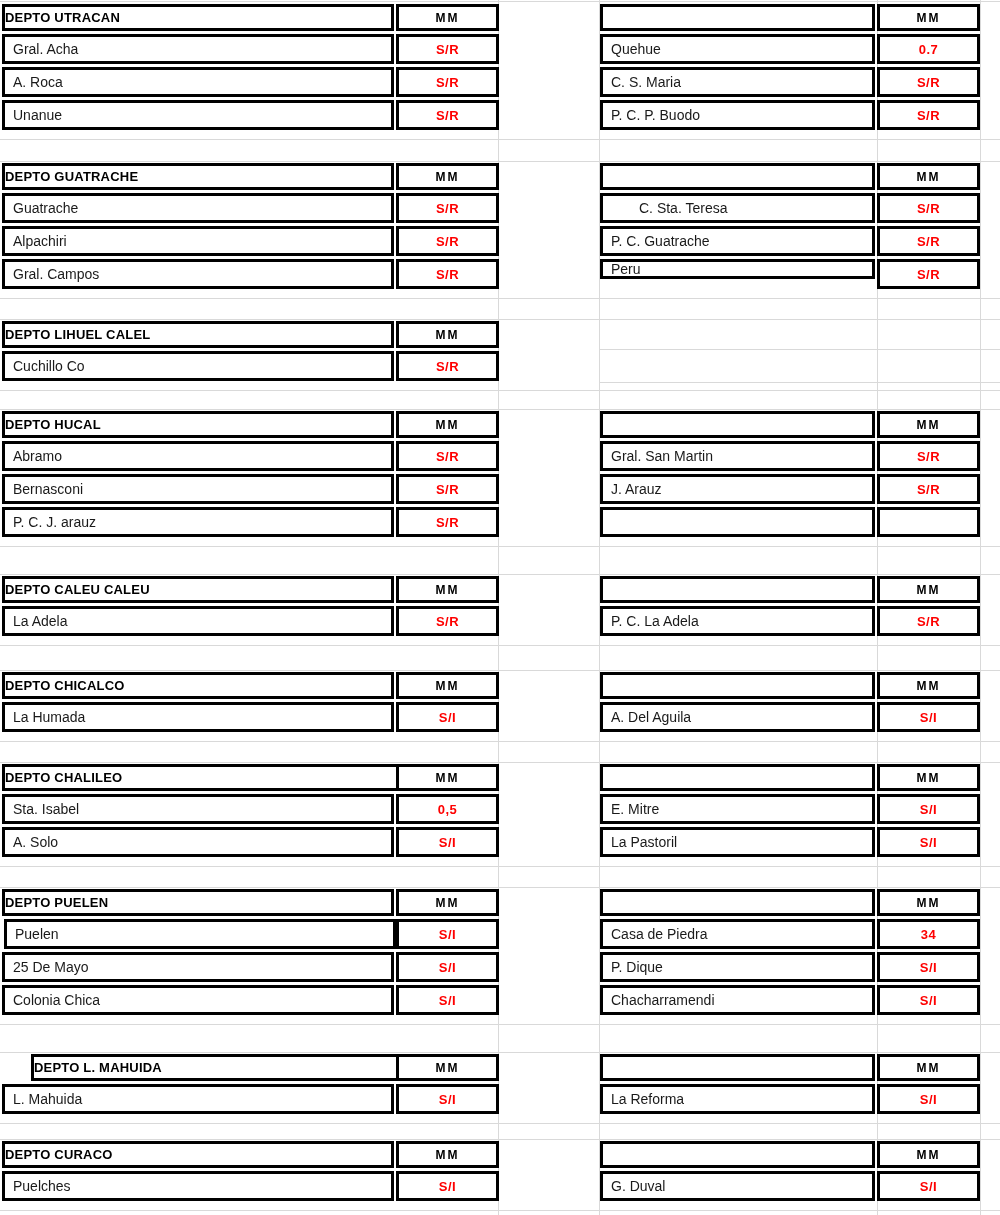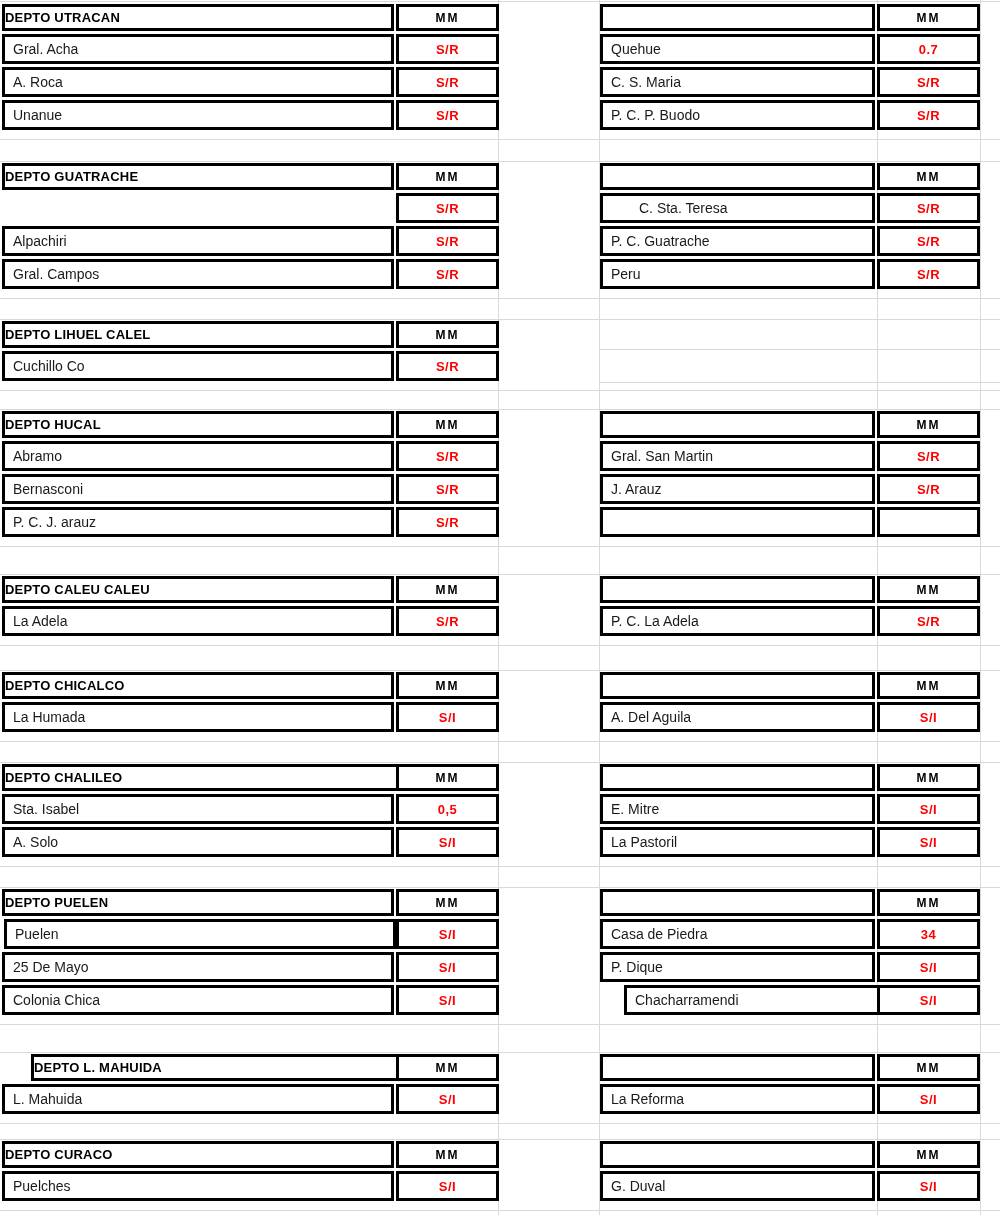--- a/index.html
+++ b/index.html
@@ -81,32 +81,33 @@
     <div class="cell name" style="left: 600px; top: 4px; width: 275px; height: 27px;"></div>
     <div class="cell mmh" style="left: 877px; top: 4px; width: 103px; height: 27px;">MM</div>
     <div class="cell name" style="left: 600px; top: 34px; width: 275px; height: 30px;">Quehue</div>
     <div class="cell value" style="left: 877px; top: 34px; width: 103px; height: 30px;">0.7</div>
     <div class="cell name" style="left: 600px; top: 67px; width: 275px; height: 30px;">C. S. Maria</div>
     <div class="cell value" style="left: 877px; top: 67px; width: 103px; height: 30px;">S/R</div>
     <div class="cell name" style="left: 600px; top: 100px; width: 275px; height: 30px;">P. C. P. Buodo</div>
     <div class="cell value" style="left: 877px; top: 100px; width: 103px; height: 30px;">S/R</div>
     <div class="cell dept" style="left: 2px; top: 163px; width: 392px; height: 27px;">DEPTO GUATRACHE</div>
     <div class="cell mmh" style="left: 396px; top: 163px; width: 103px; height: 27px;">MM</div>
+    <div class="cell name" style="left: 2px; top: 193px; width: 392px; height: 30px;">Guatrache</div>
     <div class="cell value" style="left: 396px; top: 193px; width: 103px; height: 30px;">S/R</div>
     <div class="cell name" style="left: 2px; top: 226px; width: 392px; height: 30px;">Alpachiri</div>
     <div class="cell value" style="left: 396px; top: 226px; width: 103px; height: 30px;">S/R</div>
     <div class="cell name" style="left: 2px; top: 259px; width: 392px; height: 30px;">Gral. Campos</div>
     <div class="cell value" style="left: 396px; top: 259px; width: 103px; height: 30px;">S/R</div>
     <div class="cell name" style="left: 600px; top: 163px; width: 275px; height: 27px;"></div>
     <div class="cell mmh" style="left: 877px; top: 163px; width: 103px; height: 27px;">MM</div>
     <div class="cell name" style="left: 600px; top: 193px; width: 275px; height: 30px; padding-left: 36px;">C. Sta. Teresa</div>
     <div class="cell value" style="left: 877px; top: 193px; width: 103px; height: 30px;">S/R</div>
     <div class="cell name" style="left: 600px; top: 226px; width: 275px; height: 30px;">P. C. Guatrache</div>
     <div class="cell value" style="left: 877px; top: 226px; width: 103px; height: 30px;">S/R</div>
-    <div class="cell name" style="left: 600px; top: 259px; width: 275px; height: 30px;">Peru</div>
+    <div class="cell name" style="left: 600px; top: 259px; width: 275px; height: 20px;">Peru</div>
     <div class="cell value" style="left: 877px; top: 259px; width: 103px; height: 30px;">S/R</div>
     <div class="cell dept" style="left: 2px; top: 321px; width: 392px; height: 27px;">DEPTO LIHUEL CALEL</div>
     <div class="cell mmh" style="left: 396px; top: 321px; width: 103px; height: 27px;">MM</div>
     <div class="cell name" style="left: 2px; top: 351px; width: 392px; height: 30px;">Cuchillo Co</div>
     <div class="cell value" style="left: 396px; top: 351px; width: 103px; height: 30px;">S/R</div>
     <div class="cell dept" style="left: 2px; top: 411px; width: 392px; height: 27px;">DEPTO HUCAL</div>
     <div class="cell mmh" style="left: 396px; top: 411px; width: 103px; height: 27px;">MM</div>
     <div class="cell name" style="left: 2px; top: 441px; width: 392px; height: 30px;">Abramo</div>
     <div class="cell value" style="left: 396px; top: 441px; width: 103px; height: 30px;">S/R</div>
     <div class="cell name" style="left: 2px; top: 474px; width: 392px; height: 30px;">Bernasconi</div>
@@ -156,21 +157,21 @@
     <div class="cell name" style="left: 2px; top: 952px; width: 392px; height: 30px;">25 De Mayo</div>
     <div class="cell value" style="left: 396px; top: 952px; width: 103px; height: 30px;">S/I</div>
     <div class="cell name" style="left: 2px; top: 985px; width: 392px; height: 30px;">Colonia Chica</div>
     <div class="cell value" style="left: 396px; top: 985px; width: 103px; height: 30px;">S/I</div>
     <div class="cell name" style="left: 600px; top: 889px; width: 275px; height: 27px;"></div>
     <div class="cell mmh" style="left: 877px; top: 889px; width: 103px; height: 27px;">MM</div>
     <div class="cell name" style="left: 600px; top: 919px; width: 275px; height: 30px;">Casa de Piedra</div>
     <div class="cell value" style="left: 877px; top: 919px; width: 103px; height: 30px;">34</div>
     <div class="cell name" style="left: 600px; top: 952px; width: 275px; height: 30px;">P. Dique</div>
     <div class="cell value" style="left: 877px; top: 952px; width: 103px; height: 30px;">S/I</div>
-    <div class="cell name" style="left: 624px; top: 985px; width: 275px; height: 30px;">Chacharramendi</div>
+    <div class="cell name" style="left: 600px; top: 985px; width: 275px; height: 30px;">Chacharramendi</div>
     <div class="cell value" style="left: 877px; top: 985px; width: 103px; height: 30px;">S/I</div>
     <div class="cell dept" style="left: 2px; top: 1054px; width: 392px; height: 27px; margin-left: 29px;">DEPTO L. MAHUIDA</div>
     <div class="cell mmh" style="left: 396px; top: 1054px; width: 103px; height: 27px;">MM</div>
     <div class="cell name" style="left: 2px; top: 1084px; width: 392px; height: 30px;">L. Mahuida</div>
     <div class="cell value" style="left: 396px; top: 1084px; width: 103px; height: 30px;">S/I</div>
     <div class="cell name" style="left: 600px; top: 1054px; width: 275px; height: 27px;"></div>
     <div class="cell mmh" style="left: 877px; top: 1054px; width: 103px; height: 27px;">MM</div>
     <div class="cell name" style="left: 600px; top: 1084px; width: 275px; height: 30px;">La Reforma</div>
     <div class="cell value" style="left: 877px; top: 1084px; width: 103px; height: 30px;">S/I</div>
     <div class="cell dept" style="left: 2px; top: 1141px; width: 392px; height: 27px;">DEPTO CURACO</div>

